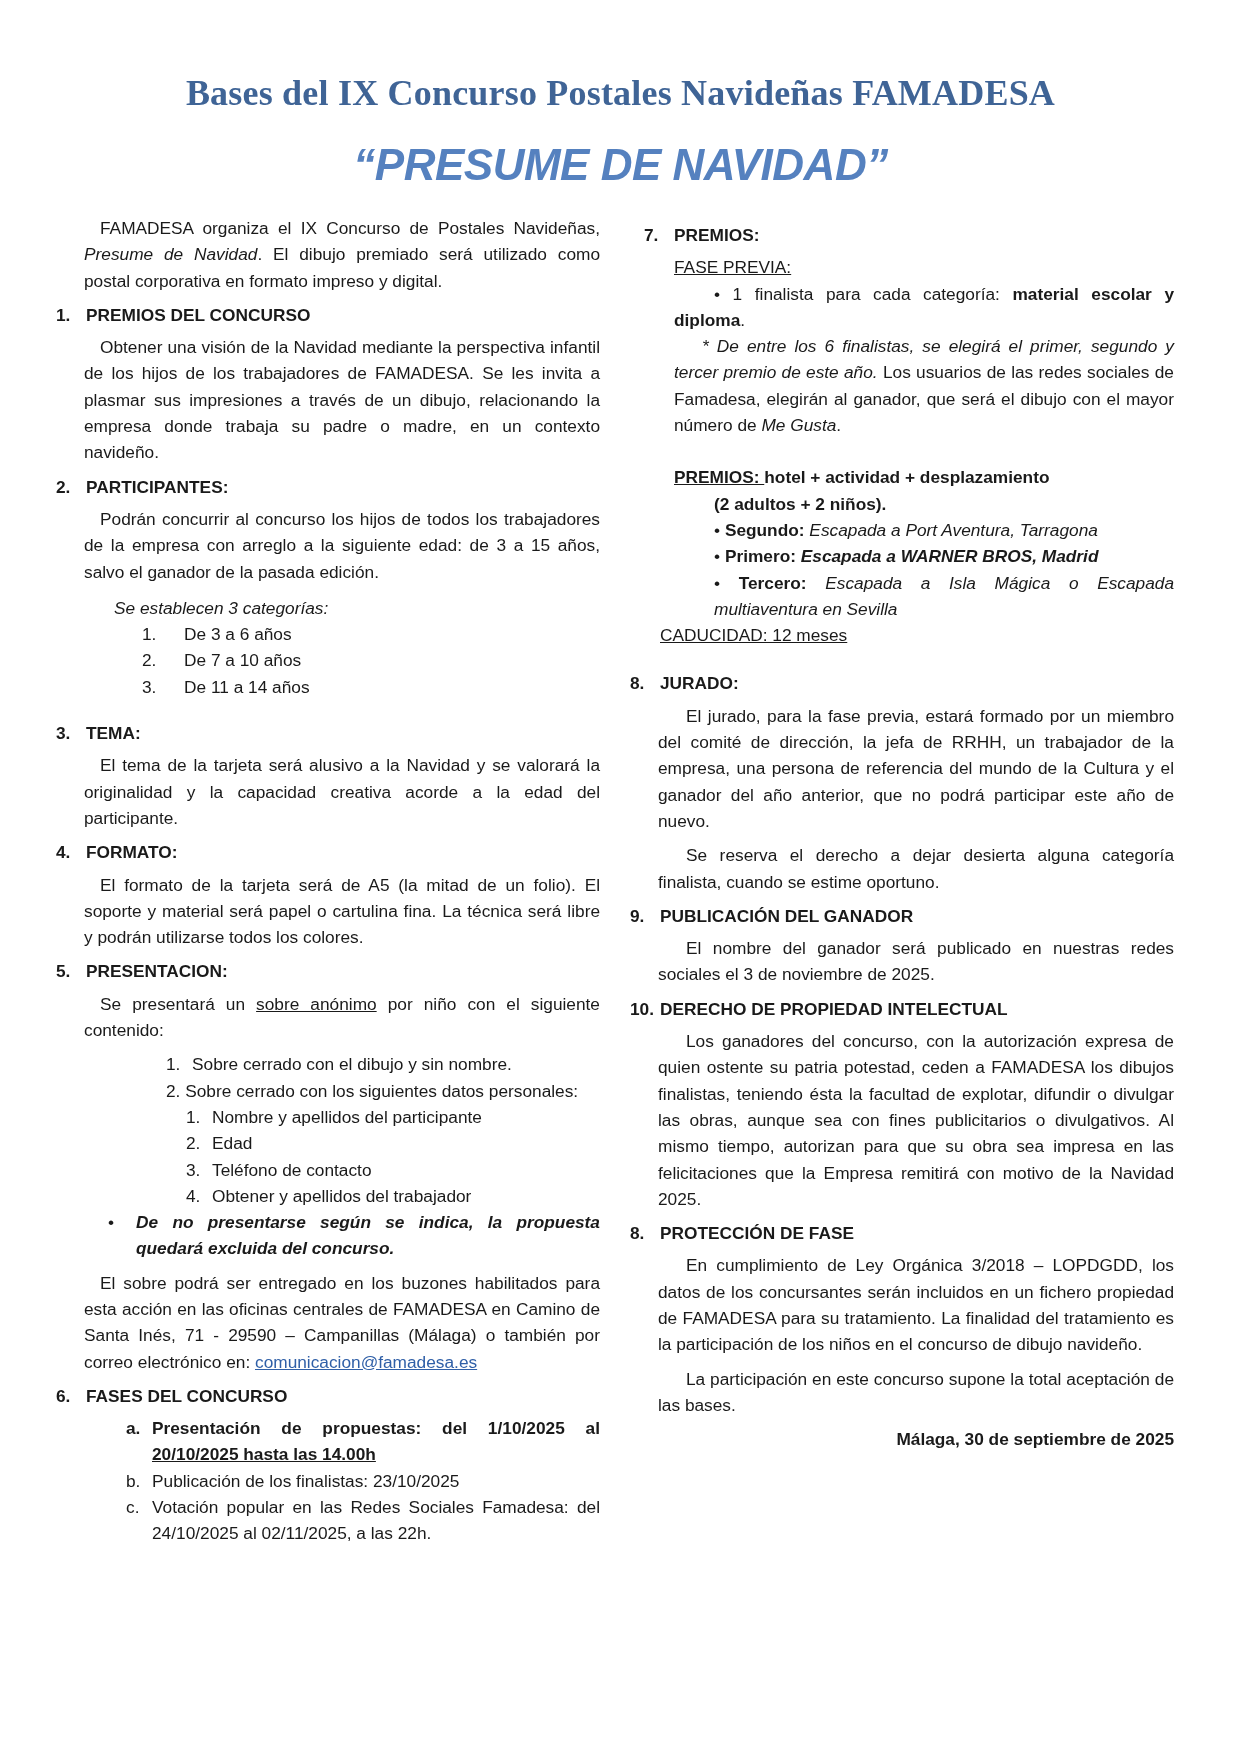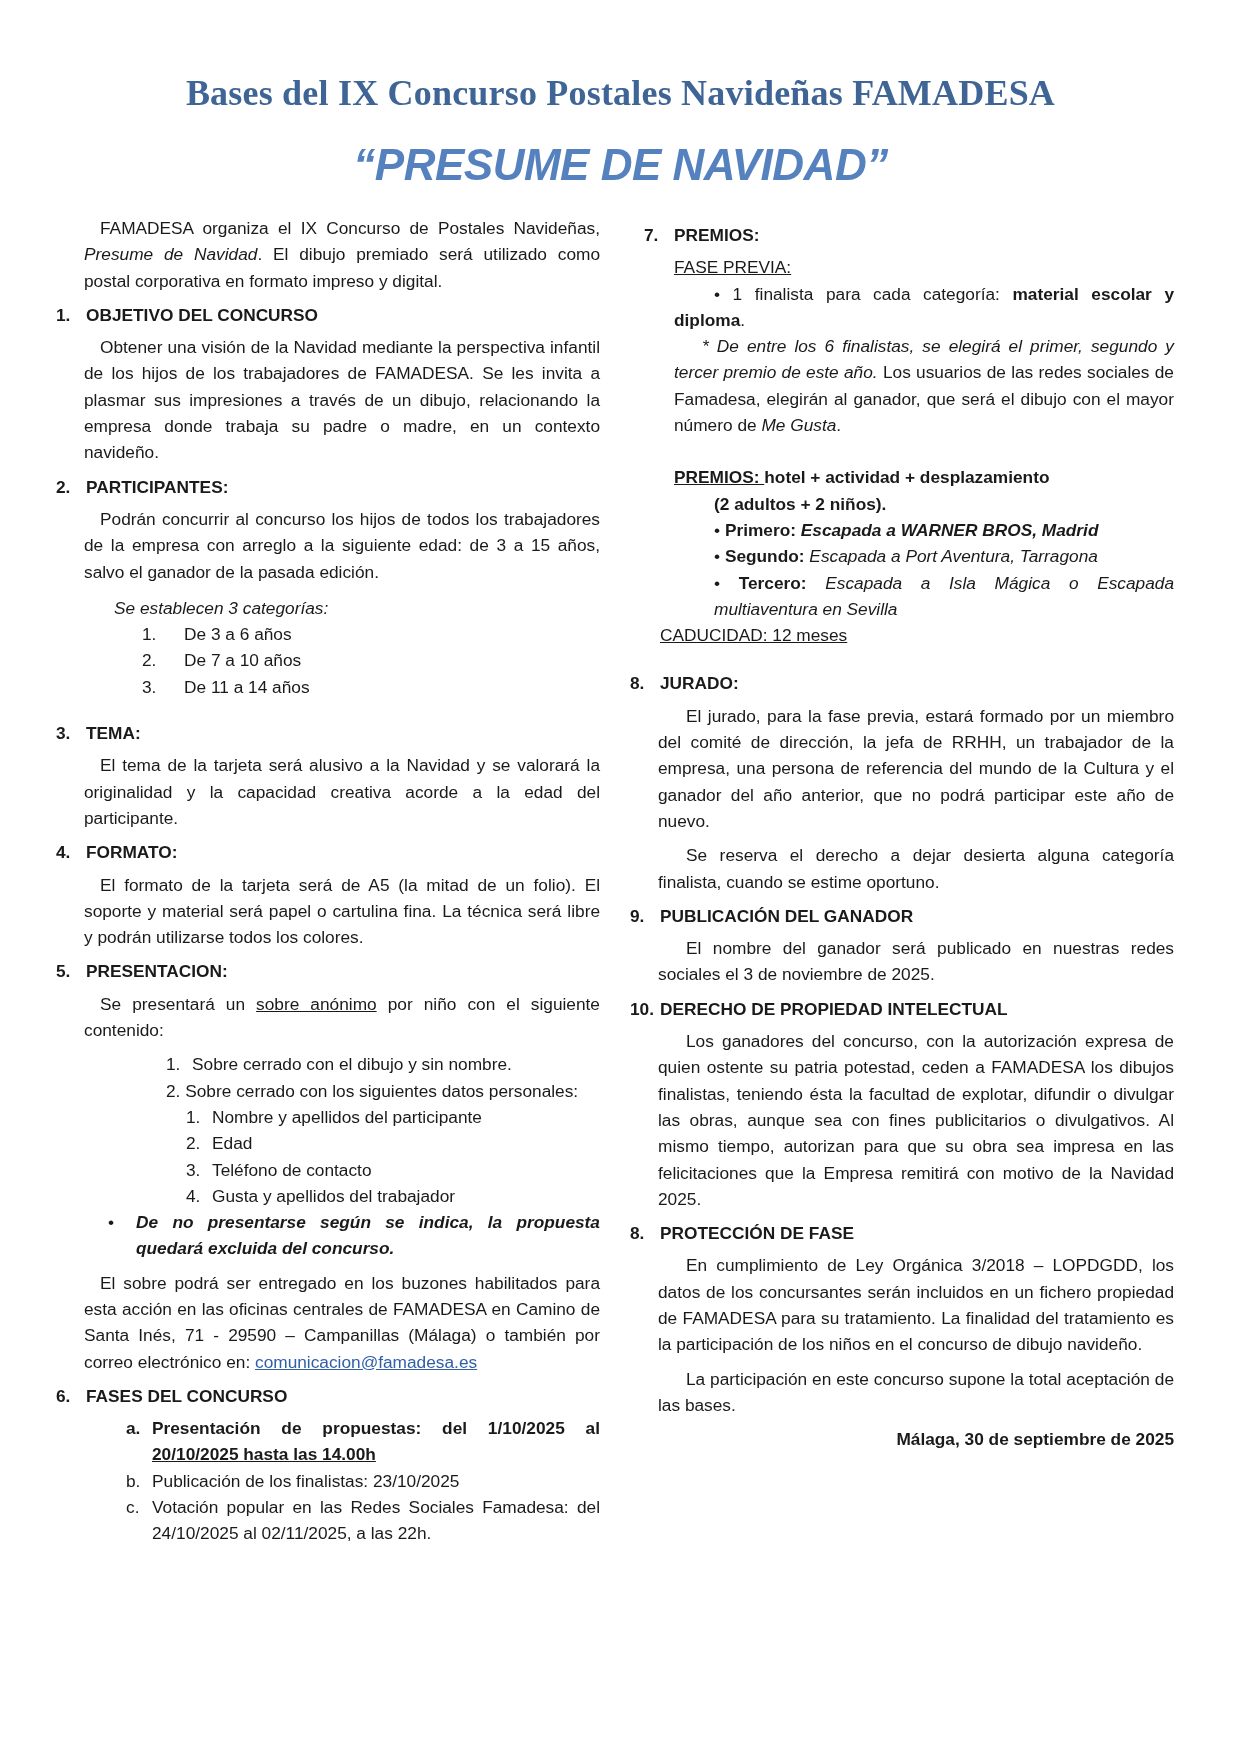--- a/index.html
+++ b/index.html
@@ -44,21 +44,21 @@
 <body>
 
 <div class="title1">Bases del IX Concurso Postales Navideñas FAMADESA</div>
 <div class="title2">“PRESUME DE NAVIDAD”</div>
 
 <div class="col left">
   <p class="j ind gap"><span>FAMADESA organiza el IX Concurso de Postales Navideñas, </span><span class="it">Presume de Navidad</span><span>. El dibujo premiado será utilizado como postal corporativa en formato impreso y digital.</span></p>
 
   <div class="head" style="margin-left:-14px">
       <span class="n">1.</span>
-      <span>OBJETIVO DEL CONCURSO</span>
+      <span>PREMIOS DEL CONCURSO</span>
     </div>
   <p class="j ind gap">Obtener una visión de la Navidad mediante la perspectiva infantil de los hijos de los trabajadores de FAMADESA. Se les invita a plasmar sus impresiones a través de un dibujo, relacionando la empresa donde trabaja su padre o madre, en un contexto navideño.</p>
 
   <div class="head" style="margin-left:-14px">
       <span class="n">2.</span>
       <span>PARTICIPANTES:</span>
     </div>
   <p class="j ind gap">Podrán concurrir al concurso los hijos de todos los trabajadores de la empresa con arreglo a la siguiente edad: de 3 a 15 años, salvo el ganador de la pasada edición.</p>
   <p class="it" style="padding-left:44px;margin-top:10px">Se establecen 3 categorías:</p>
   <ul class="numlist cat" style="margin-bottom:20px">
@@ -106,21 +106,21 @@
     <li>
         <span class="k">2.</span>
         <span>Edad</span>
       </li>
     <li>
         <span class="k">3.</span>
         <span>Teléfono de contacto</span>
       </li>
     <li>
         <span class="k">4.</span>
-        <span>Gusta y apellidos del trabajador</span>
+        <span>Obtener y apellidos del trabajador</span>
       </li>
   </ul>
   <div class="bullet-warn gap">
       <span class="k">•</span>
       <span>De no presentarse según se indica, la propuesta quedará excluida del concurso.</span>
     </div>
   <p class="j ind gap"><span>El sobre podrá ser entregado en los buzones habilitados para esta acción en las oficinas centrales de FAMADESA en Camino de Santa Inés, 71 - 29590 – Campanillas (Málaga) o también por correo electrónico en: </span><a class="mail">comunicacion@famadesa.es</a></p>
 
   <div class="head" style="margin-left:-14px">
       <span class="n">6.</span>
@@ -147,22 +147,22 @@
       <span class="n">7.</span>
       <span>PREMIOS:</span>
     </div>
   <div style="padding-left:30px">
     <p><u>FASE PREVIA:</u></p>
     <p class="j" style="text-indent:40px;padding-left:14px;margin-left:-14px"><span>• 1 finalista para cada categoría: </span><span class="b">material escolar y diploma</span><span>.</span></p>
     <p class="j" style="text-indent:28px"><span class="it">* De entre los 6 finalistas, se elegirá el primer, segundo y tercer premio de este año.</span><span> Los usuarios de las redes sociales de Famadesa, elegirán al ganador, que será el dibujo con el mayor número de </span><span class="it">Me Gusta</span><span>.</span></p>
     <p class="b" style="margin-top:26px"><u>PREMIOS: </u><span>hotel + actividad + desplazamiento</span></p>
     <div class="prem-block">
       <p class="b">(2 adultos + 2 niños).</p>
+      <p><span>•</span> <span class="b">Segundo: </span><span class="it">Escapada a Port Aventura, Tarragona</span></p>
       <p><span>•</span> <span class="b">Primero: </span><span class="b it">Escapada a WARNER BROS, Madrid</span></p>
-      <p><span>•</span> <span class="b">Segundo: </span><span class="it">Escapada a Port Aventura, Tarragona</span></p>
       <p class="j"><span>•</span> <span class="b">Tercero: </span><span class="it">Escapada a Isla Mágica o Escapada multiaventura en Sevilla</span></p>
     </div>
     <p style="margin-left:-14px"><u>CADUCIDAD: 12 meses</u></p>
   </div>
 
   <div class="head" style="margin-top:22px;margin-left:-14px">
       <span class="n">8.</span>
       <span>JURADO:</span>
     </div>
   <p class="j ind gap" style="text-indent:28px">El jurado, para la fase previa, estará formado por un miembro del comité de dirección, la jefa de RRHH, un trabajador de la empresa, una persona de referencia del mundo de la Cultura y el ganador del año anterior, que no podrá participar este año de nuevo.</p>

